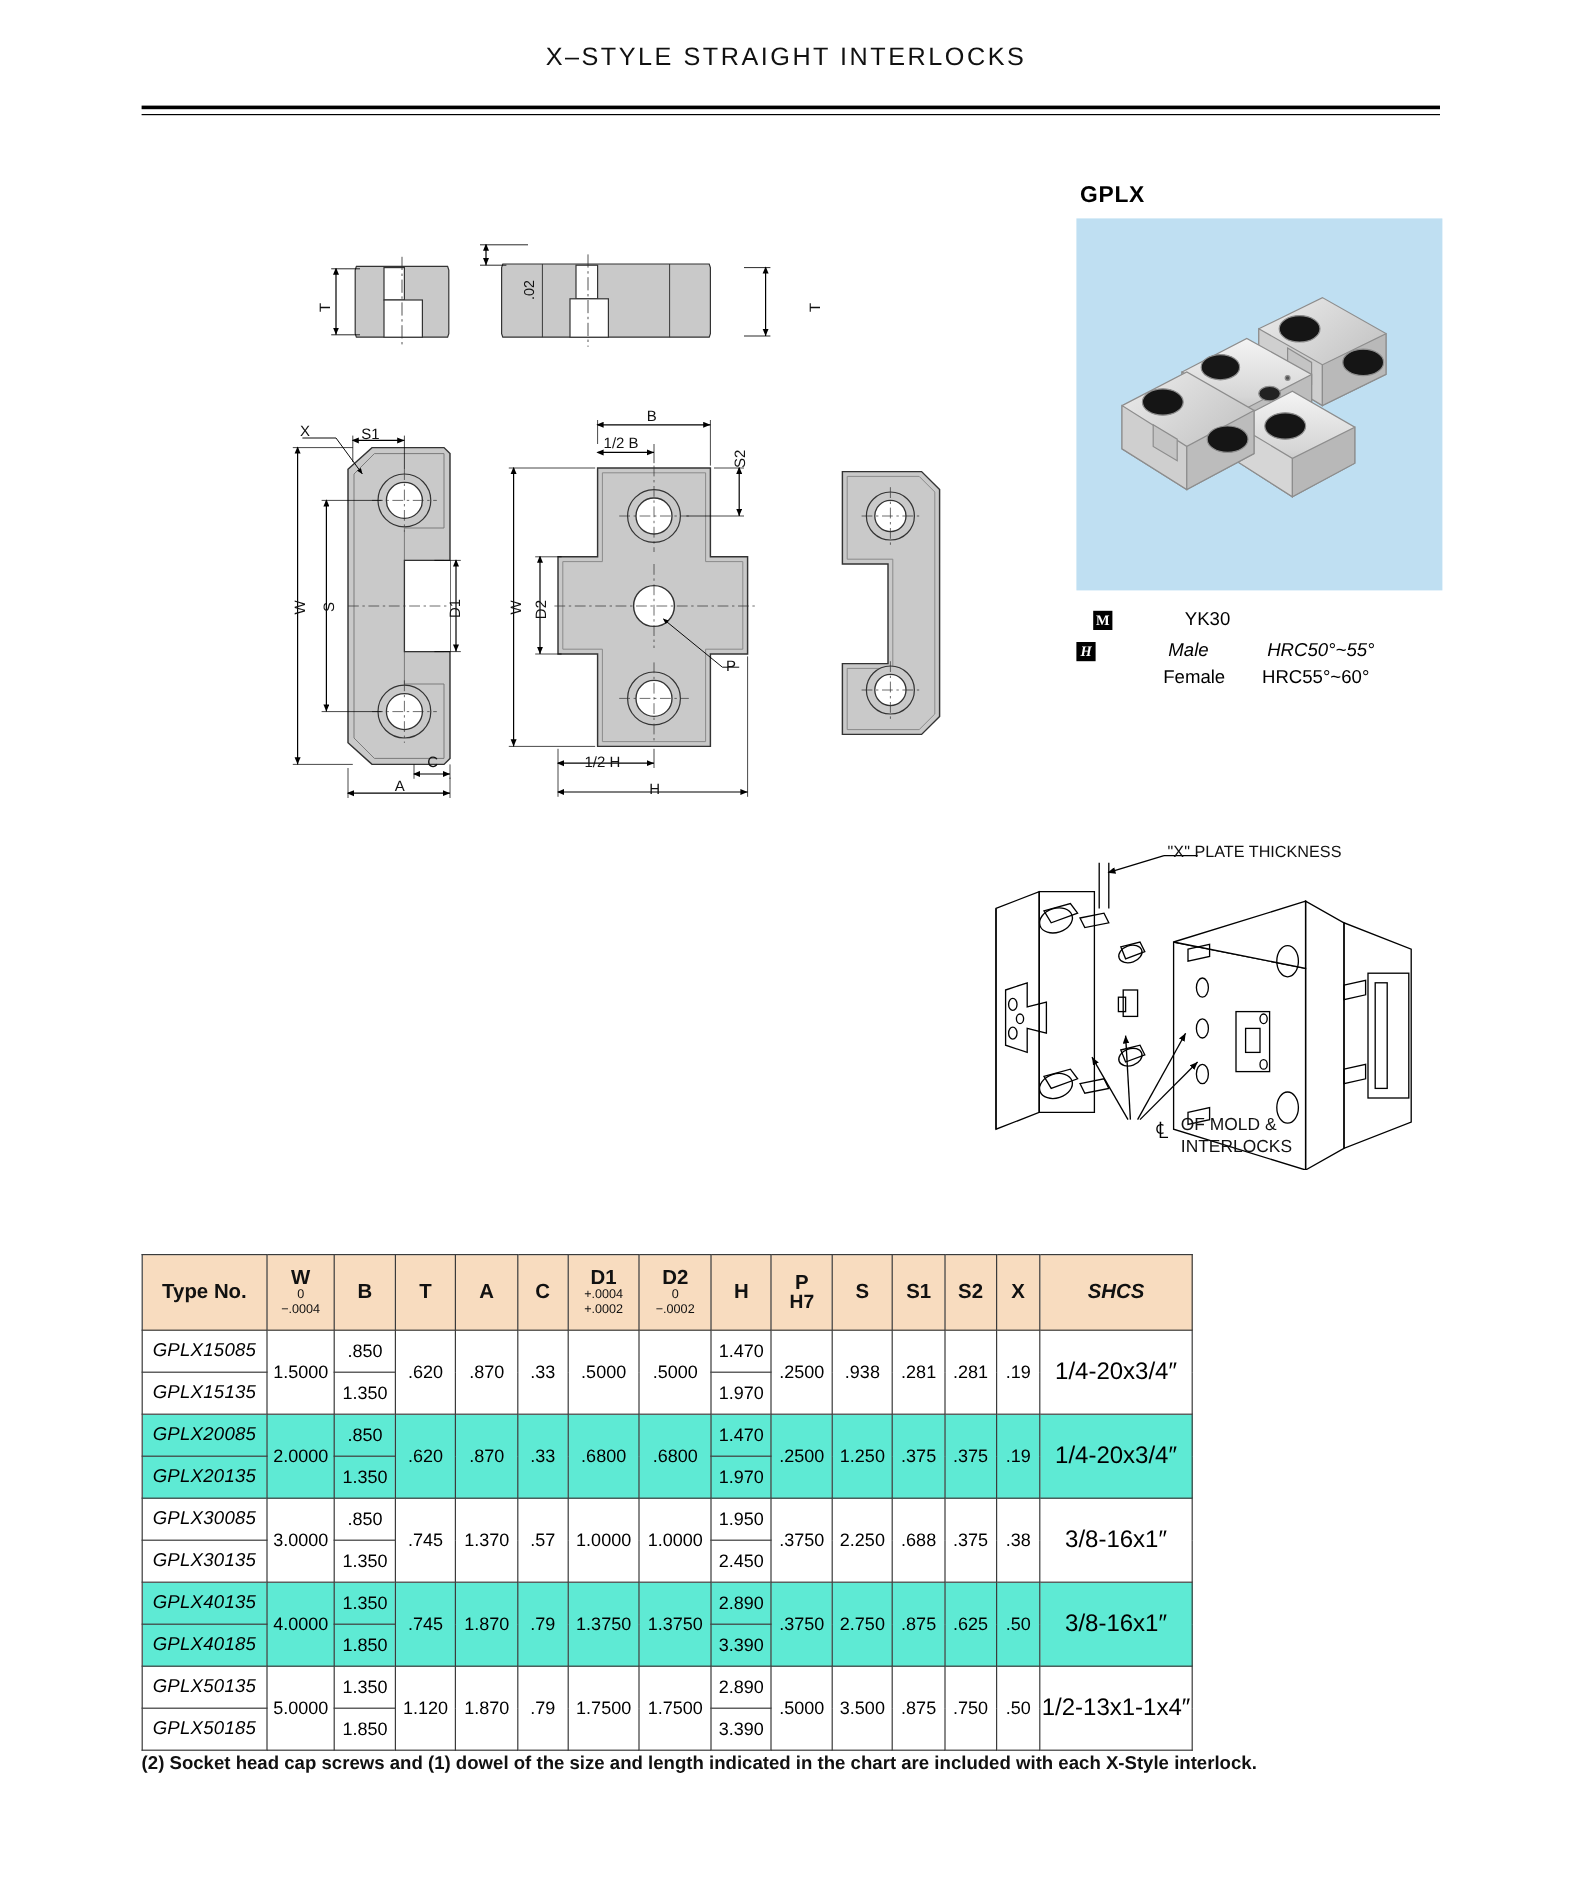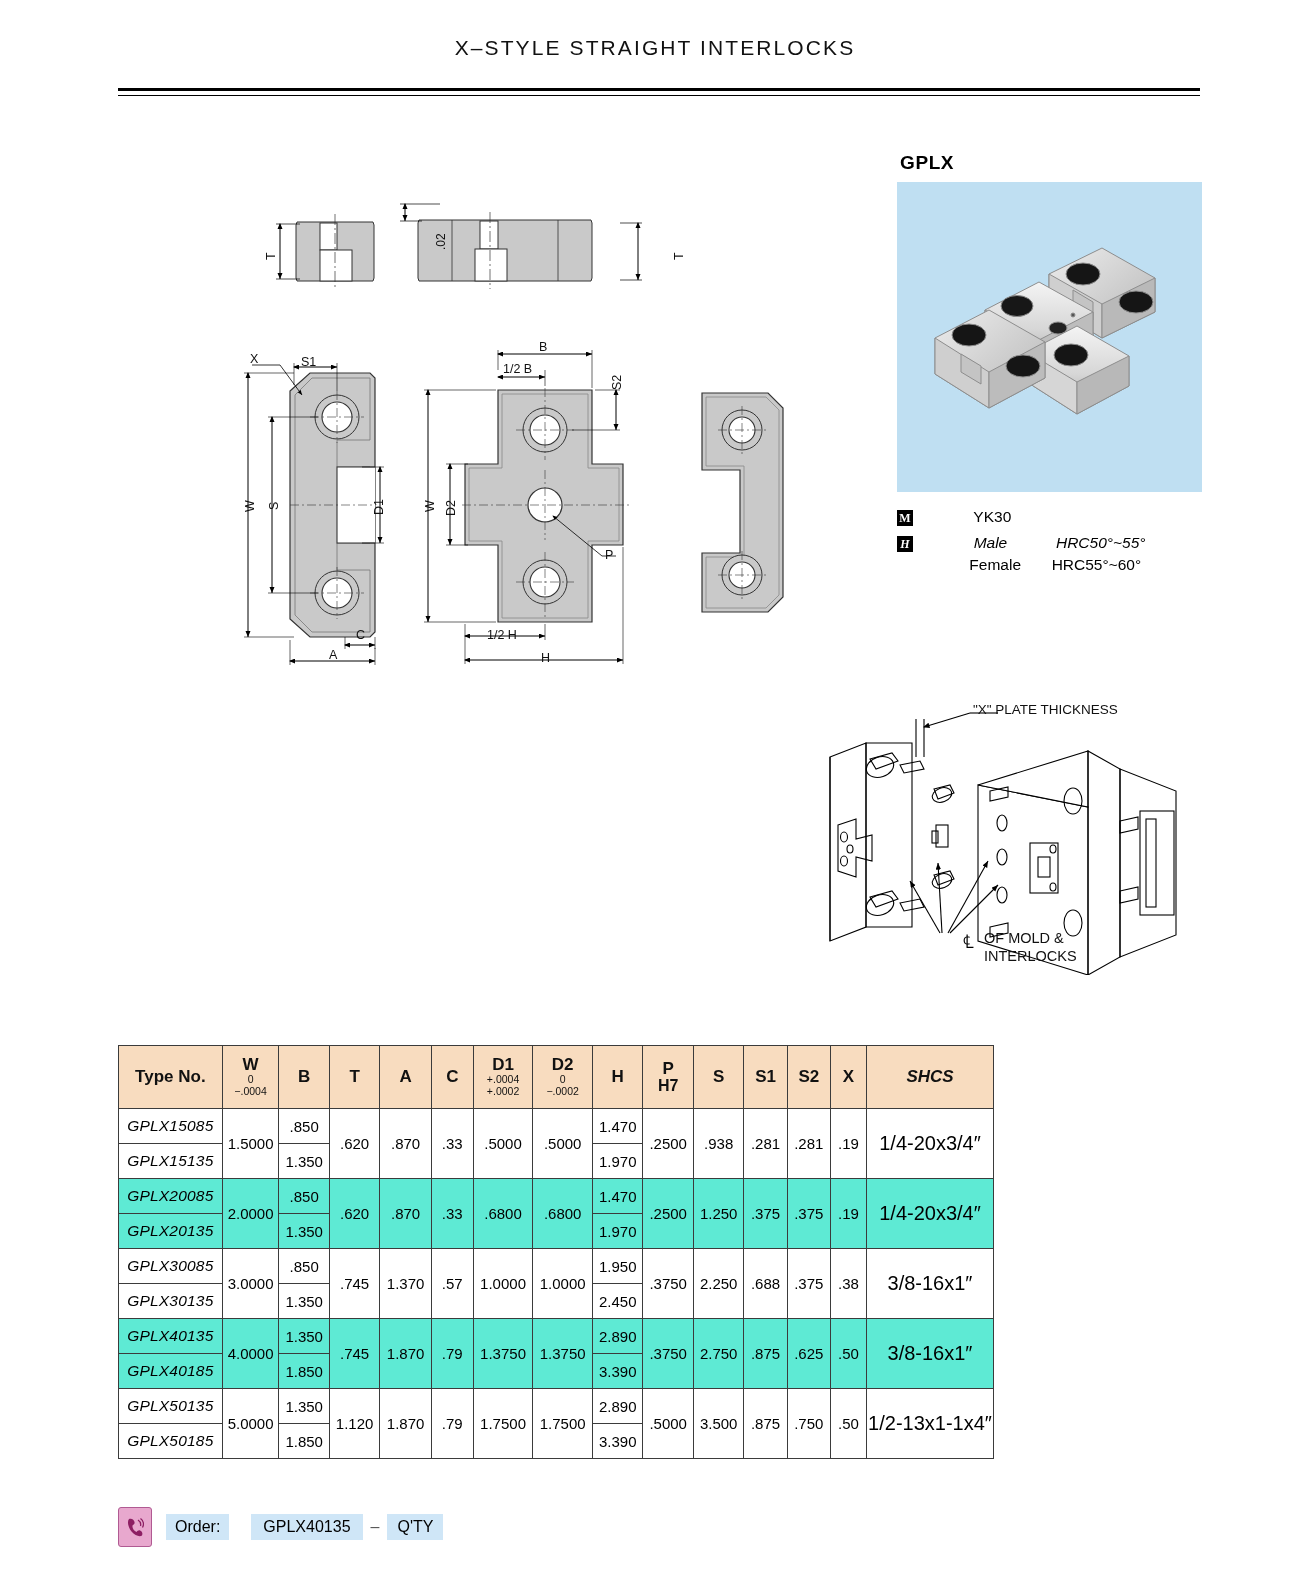--- a/index.html
+++ b/index.html
@@ -313,21 +313,21 @@
         <path d="M38,156 L38,192 L92,226 L92,190 Z" fill="#cfcfcf"></path>
         <path d="M92,190 L92,226 L148,196 L148,160 Z" fill="#bcbcbc"></path>
         <ellipse cx="72" cy="153" rx="17" ry="11" fill="#151515"></ellipse>
         <ellipse cx="126" cy="184" rx="17" ry="11" fill="#151515"></ellipse>
         <path d="M64,172 L84,184 L84,202 L64,190 Z" fill="#c4c4c4"></path>
       </g>
     </svg>
   </div>
 
   <div class="spec" style="top:506px;">
-    <div class="spec-row" style="left:0;top:0;">
+    <div class="spec-row" style="left:14px;top:0;">
       <span class="badge">M</span>
       <span style="display:inline-block;width:52px;"></span>
       <span>YK30</span>
     </div>
     <div class="spec-row" style="left:0;top:26px;font-style:italic;">
       <span class="badge">H</span>
       <span style="display:inline-block;width:52px;"></span>
       <span style="display:inline-block;width:78px;">Male</span>
       <span>HRC50°~55°</span>
     </div>
@@ -566,31 +566,17 @@
         </tr>
         <tr>
           <td class="type-cell">GPLX50185</td>
           <td class="num">1.850</td>
           <td class="num">3.390</td>
         </tr>
       </tbody>
   </table>
 
   <div class="note">
+    <div>(2) Socket head cap screws and (1) dowel of the size and length indicated in the chart are included with each X-Style interlock.</div>
   </div>
 
-  <div class="orderbar">
-    <div class="phone-ic">
-      <svg width="18" height="20" viewBox="0 0 18 20">
-        <path d="M3,2 C6,1 8,3 8.5,5 C9,7 7.5,7.5 6.5,8.5 C6,11 8,14 10.5,15
-                 C11.5,14 12.5,13 14,13.5 C16,14 17,16.5 16,18.5
-                 C14,20 9,19 5.5,14.5 C2,10 1,4.5 3,2 Z" fill="#8d1f63"></path>
-        <path d="M12,3 C14.5,4.5 15,7 14.5,9" stroke="#8d1f63" stroke-width="1.3" fill="none"></path>
-        <path d="M14.5,1.5 C18,4 18,8 16.5,10.5" stroke="#8d1f63" stroke-width="1.3" fill="none"></path>
-      </svg>
-    </div>
-    <span class="ord-lbl">Order:</span>
-    <span class="ord-val">GPLX40135</span>
-    <span class="ord-dash">–</span>
-    <span class="ord-qty">Q'TY</span>
-  </div>
 
 </div>
 
 </body></html>

